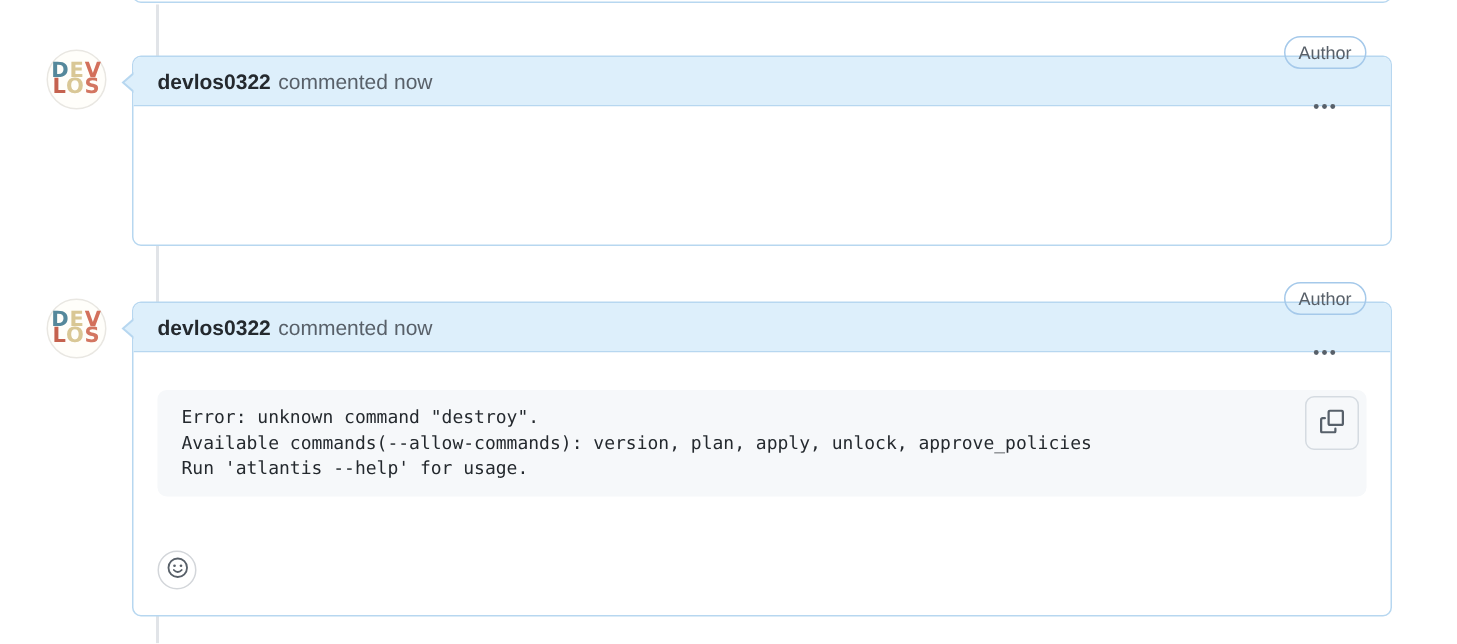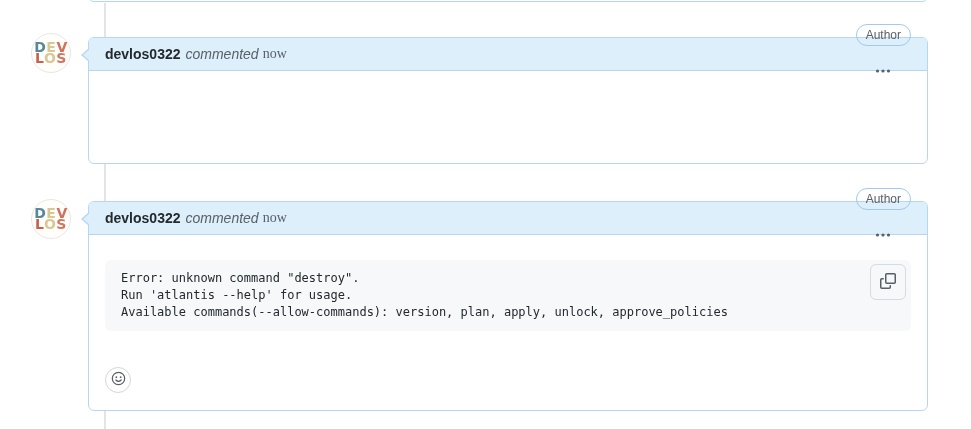--- a/index.html
+++ b/index.html
@@ -28,22 +28,22 @@
   #comment-1{top:37px;height:127px;} #comment-2{top:201px;height:210px;}
 
   .comment-header{position:relative;display:flex;align-items:center;height:33px;
     background:var(--header-bg);border-bottom:1px solid var(--box-border);
     border-radius:5px 5px 0 0;padding:16px 16px;font-size:14px;color:var(--text-muted);}
   .caret{position:absolute;left:-8px;top:10px;width:0;height:0;border-style:solid;
     border-width:7px 8px 7px 0;border-color:transparent var(--box-border) transparent transparent;}
   .caret::after{content:"";position:absolute;left:2px;top:-6px;width:0;height:0;border-style:solid;
     border-width:6px 7px 6px 0;border-color:transparent var(--header-bg) transparent transparent;}
   .author-name{font-weight:700;color:var(--text-primary);margin-right:5px;text-decoration:none;cursor:pointer;}
-  .meta-action{margin-right:4px;font-style:italic;}
-  .meta-time{cursor:pointer;font-family:Liberation Serif, serif;}
+  .meta-action{margin-right:4px;}
+  .meta-time{cursor:pointer;}
   .header-right{margin-left:auto;display:flex;align-items:center;gap:15px;flex-direction:column;}
   .author-badge{font-size:12px;line-height:16px;border:1px solid var(--badge-border);
     border-radius:2em;padding:2px 9px;color:var(--text-muted);background:transparent;}
   .kebab-btn{background:none;border:none;padding:2px;margin:0;display:flex;align-items:center;cursor:pointer;}
 
   .comment-body{padding:16px;}
   .comment-text{margin:4px 0 0;font-size:14px;line-height:1.5;color:var(--text-primary);}
 
   .code-block{position:relative;margin:9px 0 0;background:var(--code-bg);border-radius:6px;
     padding:10px 16px;}
@@ -116,22 +116,22 @@
                   <circle cx="13.5" cy="8" r="1.6"></circle>
                 </g>
               </svg>
           </span>
         </button>
       </div>
     </div>
     <div class="comment-body">
       <div class="code-block">
         <div class="code-line">Error: unknown command "destroy".</div>
+        <div class="code-line">Available commands(--allow-commands): version, plan, apply, unlock, approve_policies</div>
         <div class="code-line">Run 'atlantis --help' for usage.</div>
-        <div class="code-line">Available commands(--allow-commands): version, plan, apply, unlock, approve_policies</div>
         <button class="copy-btn">
           <span>
             <svg width="16" height="16" viewBox="0 0 16 16">
                 <g fill="#57606a">
                   <path d="M0 6.75C0 5.784.784 5 1.75 5h1.5a.75.75 0 0 1 0 1.5h-1.5a.25.25 0 0 0-.25.25v7.5c0 .138.112.25.25.25h7.5a.25.25 0 0 0 .25-.25v-1.5a.75.75 0 0 1 1.5 0v1.5A1.75 1.75 0 0 1 9.25 16h-7.5A1.75 1.75 0 0 1 0 14.25Z"></path>
                   <path d="M5 1.75C5 .784 5.784 0 6.75 0h7.5C15.216 0 16 .784 16 1.75v7.5A1.75 1.75 0 0 1 14.25 11h-7.5A1.75 1.75 0 0 1 5 9.25Zm1.75-.25a.25.25 0 0 0-.25.25v7.5c0 .138.112.25.25.25h7.5a.25.25 0 0 0 .25-.25v-7.5a.25.25 0 0 0-.25-.25Z"></path>
                 </g>
               </svg>
           </span>
         </button>

